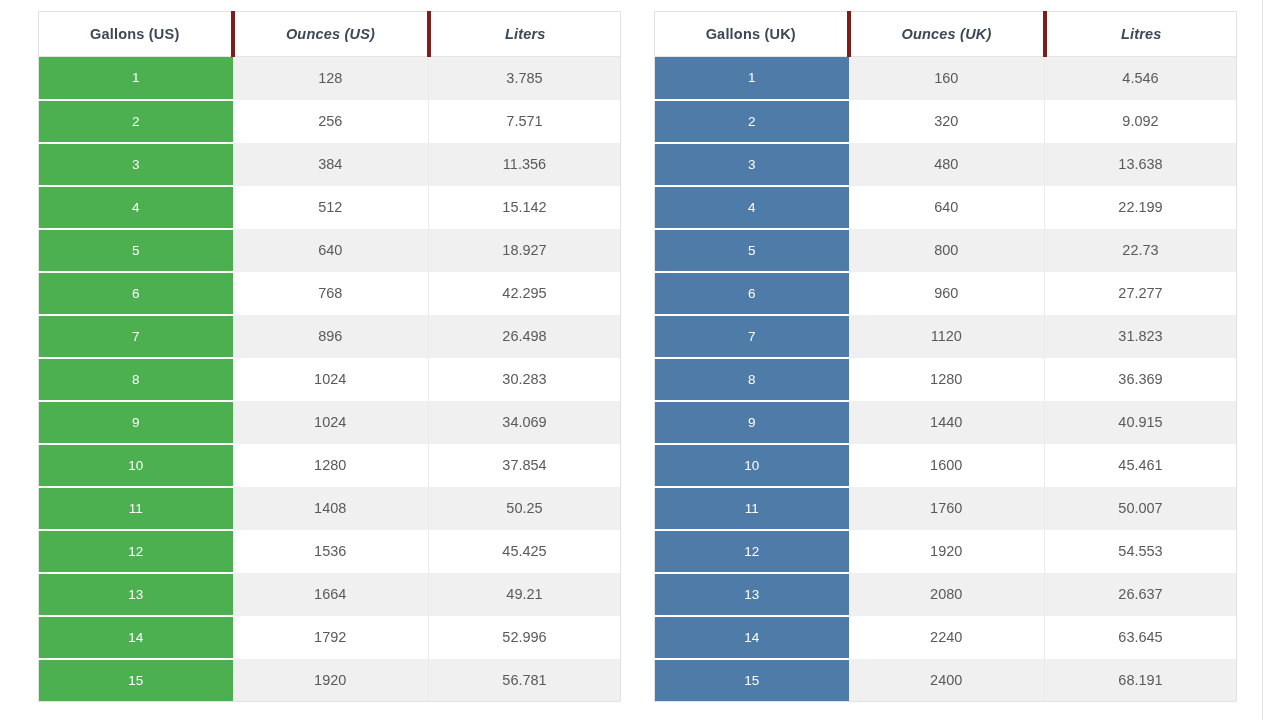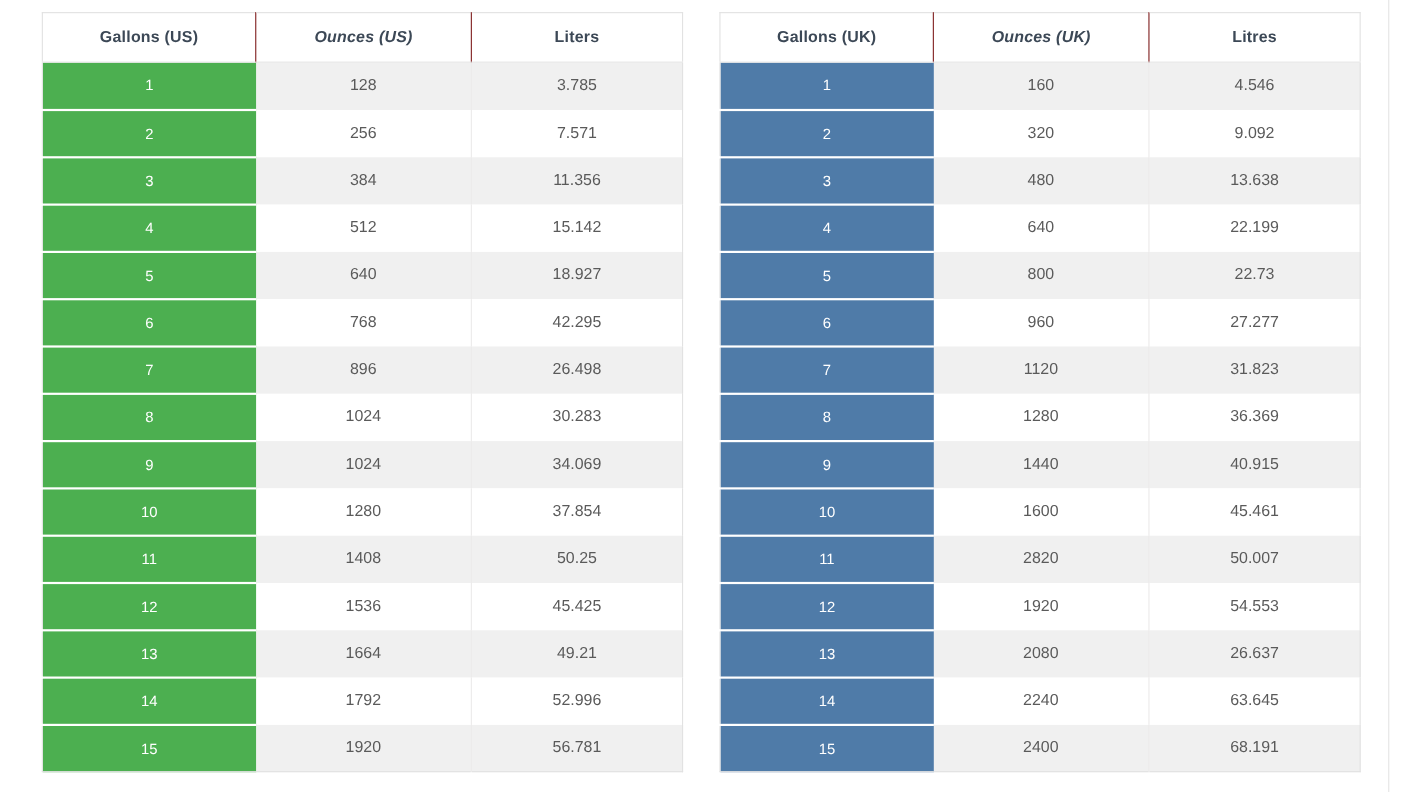--- a/index.html
+++ b/index.html
@@ -49,28 +49,28 @@
   }
 
   .conv-table thead th {
     height: 45px;
     background: #ffffff;
     color: #3c4856;
     font-weight: bold;
     font-size: 14.5px;
     letter-spacing: 0.2px;
     border-bottom: 1px solid #e4e4e4;
-    border-right: 1px solid #7f1d1d;
+    border-right: 4px solid #7f1d1d;
   }
   .conv-table thead th:last-child { border-right: none; }
 
   
   .col-key   { width: 194px; }
   .col-mid   { width: 196px; font-style: italic; }
-  .col-last  { width: 192px; }
+  .col-last  { width: 192px; font-style: italic; }
 
   .conv-table tbody td {
     color: #5a5a5a;
     font-weight: normal;
     border-right: 1px solid #eceaea;
   }
   .conv-table tbody td:last-child { border-right: none; }
 
   
   .conv-table tbody tr:nth-child(odd)  td { background: #f0f0f0; }
@@ -258,21 +258,21 @@
           <td>1440</td>
           <td>40.915</td>
         </tr>
         <tr>
           <td class="key-cell">10</td>
           <td>1600</td>
           <td>45.461</td>
         </tr>
         <tr>
           <td class="key-cell">11</td>
-          <td>2820</td>
+          <td>1760</td>
           <td>50.007</td>
         </tr>
         <tr>
           <td class="key-cell">12</td>
           <td>1920</td>
           <td>54.553</td>
         </tr>
         <tr>
           <td class="key-cell">13</td>
           <td>2080</td>

